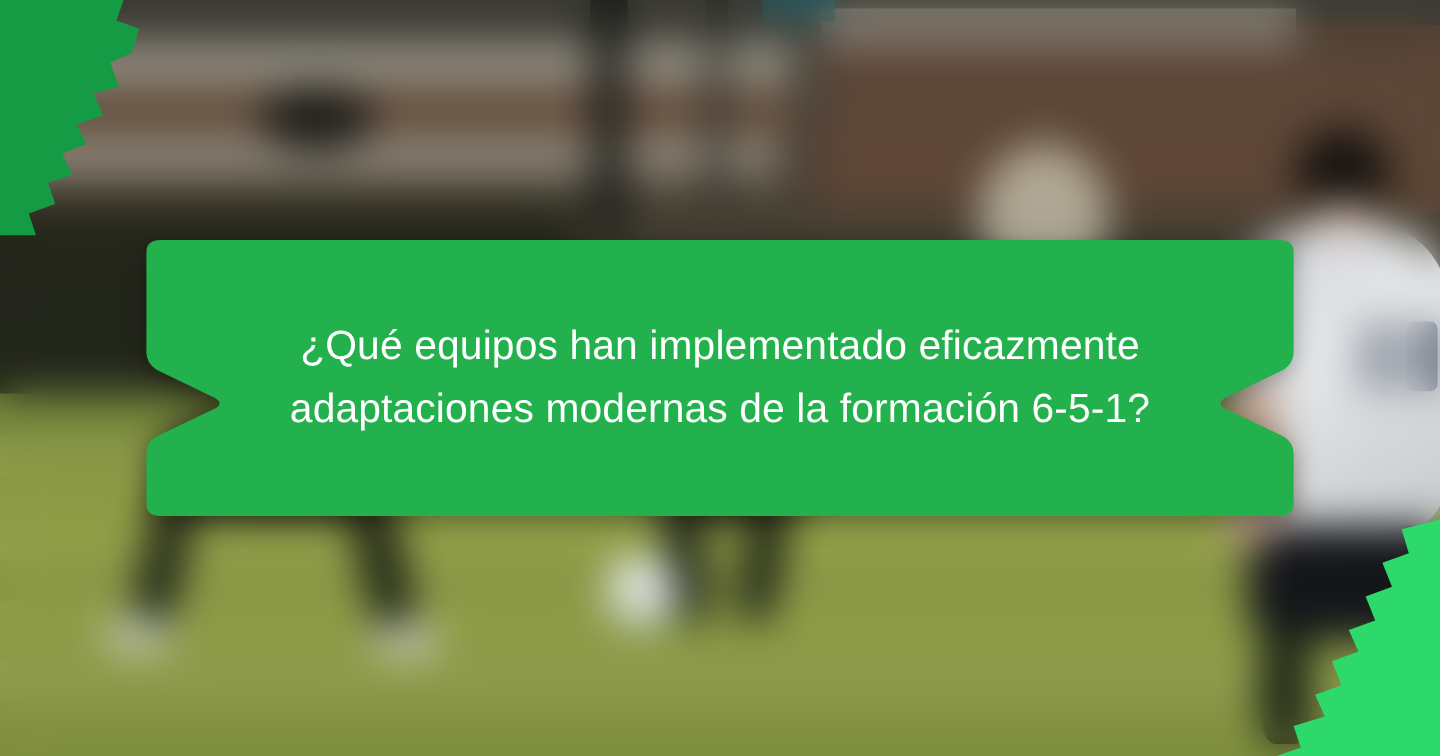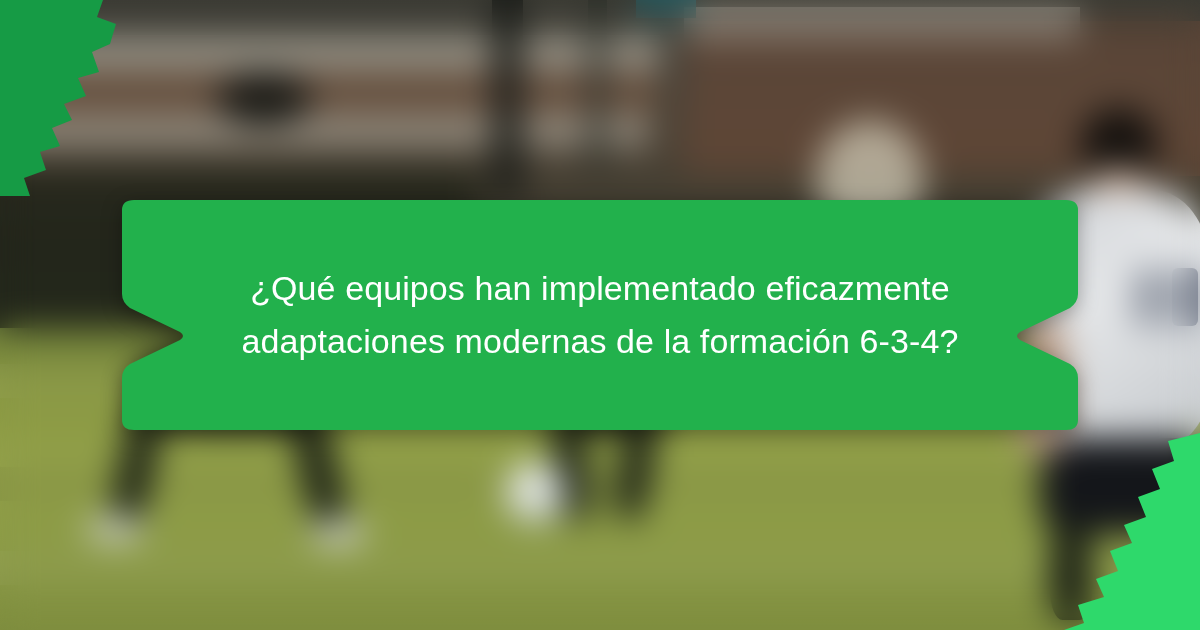--- a/index.html
+++ b/index.html
@@ -257,17 +257,17 @@
                Q 14,171 22,166
                L 72,142
                Q 78,138 72,134
                L 22,110
                Q 14,104 14,96
                Z" fill="#22B14C"></path>
     </svg>
 
     <div class="banner-text">
       <div class="banner-line">¿Qué equipos han implementado eficazmente</div>
-      <div class="banner-line">adaptaciones modernas de la formación 6-3-4?</div>
+      <div class="banner-line">adaptaciones modernas de la formación 6-5-1?</div>
     </div>
   </div>
 
 </div>
 
 </body></html>

